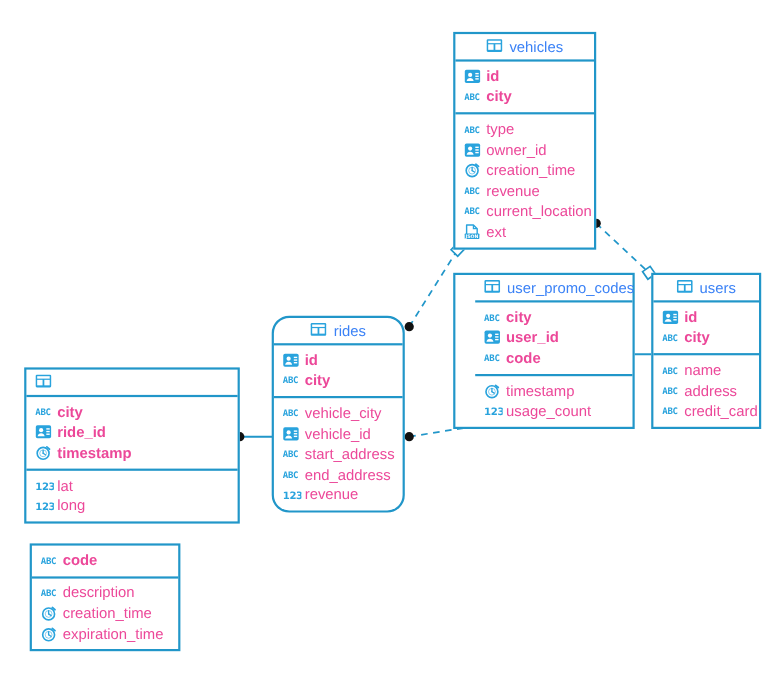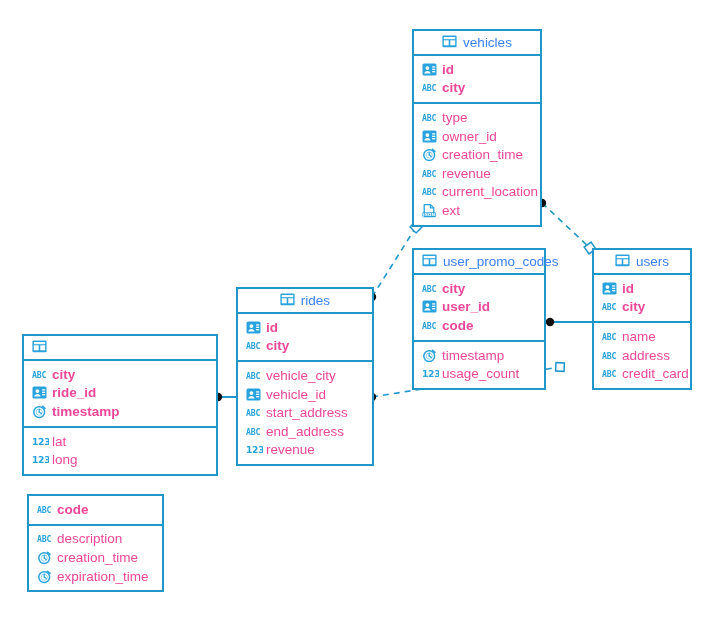--- a/index.html
+++ b/index.html
@@ -75,23 +75,23 @@
     width: 15px;
     height: 15px;
     flex: 0 0 15px;
     display: inline-block;
     position: relative;
   }
   .ficon svg { display: block; }
 
   
   #ent-vehicles                  { left: 412px; top: 29px;  width: 130px; }
-  #ent-user_promo_codes          { left: 412px; top: 248px; width: 134px; }
+  #ent-user_promo_codes          { left: 412px; top: 248px; width: 165px; padding-left: 18px; }
   #ent-users                     { left: 592px; top: 248px; width: 100px; }
-  #ent-rides                     { left: 236px; top: 287px; width: 138px; }
+  #ent-rides                     { left: 247px; top: 287px; width: 121px; border-radius: 16px; }
   #ent-vehicle_location_histories{ left: 22px;  top: 334px; width: 196px; }
   #ent-promo_codes               { left: 27px;  top: 494px; width: 137px; }
 </style>
 </head>
 <body>
 
 <div id="canvas">
   <svg id="edges" viewBox="0 0 705 636" xmlns="http://www.w3.org/2000/svg">
       <g>
         <polyline points="218,397 251,397" fill="none" stroke="#2196c9" stroke-width="1.8"></polyline>

